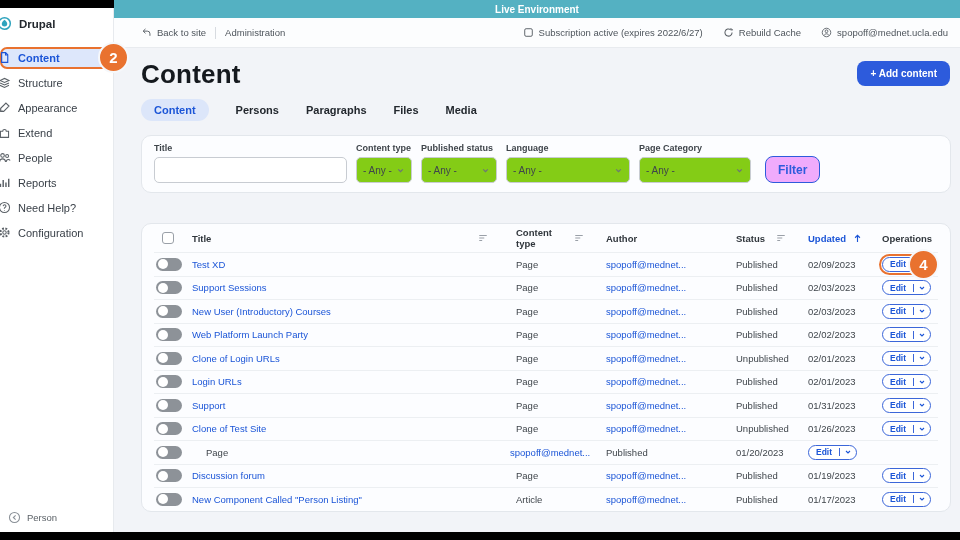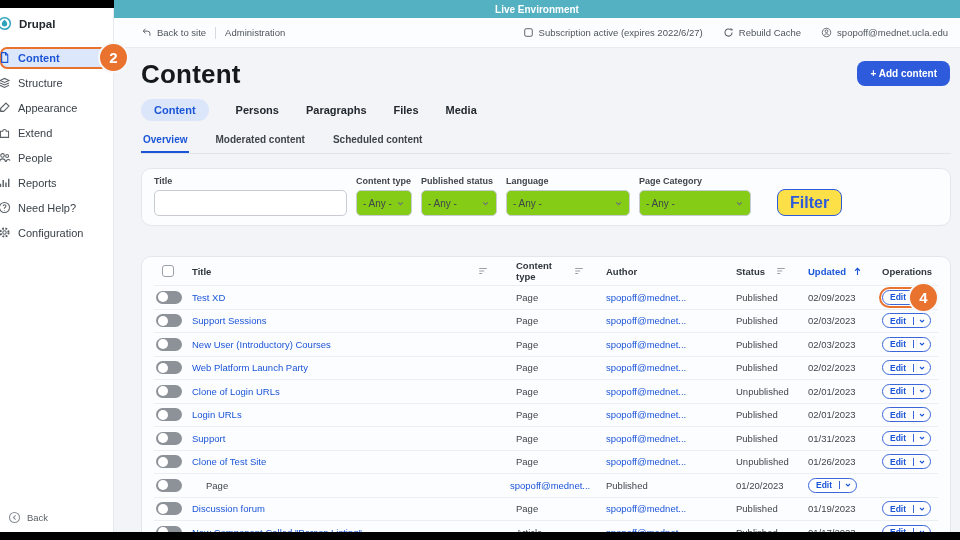--- a/index.html
+++ b/index.html
@@ -67,22 +67,22 @@
   .card { background:#fcfdff; border:1px solid #e3e7ec; border-radius:10px; width:810px; }
   .filter-card { margin-top:14px; padding:7px 12px 9px; display:flex; align-items:flex-end; gap:9px; }
   .ffield { display:flex; flex-direction:column; gap:4px; }
   .flabel { font-size:9px; font-weight:bold; color:#3f454b; }
   .finput { height:26px; border:1px solid #c8ccd2; border-radius:5px; background:#fff;
     font-size:10px; padding:0 6px; width:193px; font-family:inherit; }
   .fselect { height:26px; border:1px solid #c8ccd2; border-radius:5px; background:#84cc16;
     display:flex; align-items:center; justify-content:space-between; padding:0 6px;
     font-size:10px; color:#3f454b; cursor:pointer; }
   .fselect svg { width:9px; height:9px; color:#6c737a; }
-  .filter-btn { background:#fde047; border:1.6px solid #2d5bdc; color:#2d5bdc; font-size:16px;
-    font-weight:bold; border-radius:8px; padding:0 12px; height:27px; margin-left:17px; cursor:pointer; }
+  .filter-btn { background:#f0abfc; border:1.6px solid #2d5bdc; color:#2d5bdc; font-size:12px;
+    font-weight:bold; border-radius:8px; padding:0 12px; height:27px; margin-left:5px; cursor:pointer; }
 
   .table-card { margin-top:30px; padding:0 12px; }
   .thead, .trow { display:grid;
     grid-template-columns:38px 310px 96px 130px 72px 74px 1fr; align-items:center; }
   .thead { height:28px; font-size:9.5px; font-weight:bold; color:#30363c; }
   .hcell { display:flex; align-items:center; }
   .hcell.sorted { color:#1b55d7; }
   .hcell .sort-ic { margin-left:auto; margin-right:14px; width:10px; height:10px; color:#9aa0a8; }
   .hcell .up-ic { width:9px; height:9px; margin-left:7px; color:#1b55d7; }
   .hd-type, .hd-author, .hd-status, .hd-updated, .hd-ops { padding-left:8px; }
@@ -250,21 +250,21 @@
     <svg>
             <use href="#i-gear"></use>
           </svg>
     <span class="nav-label">Configuration</span>
   </div>
       </nav>
     <div class="close-row">
       <svg>
           <use href="#i-close"></use>
         </svg>
-      <span class="close-label">Back</span>
+      <span class="close-label">Person</span>
     </div>
   </aside>
 
   <main class="main">
     <div class="admin-bar">
       <div class="ab-left">
         <span class="ab-item">
           <svg>
               <use href="#i-back"></use>
             </svg>
@@ -302,25 +302,20 @@
         <h1 class="page-title">Content</h1>
         <button class="add-btn">+ Add content</button>
       </div>
 
       <div class="tabs" id="tabs">
           <span class="tab active">Content</span>
           <span class="tab">Persons</span>
           <span class="tab">Paragraphs</span>
           <span class="tab">Files</span>
           <span class="tab">Media</span>
-        </div>
-      <div class="subtabs" id="subtabs">
-          <span class="subtab active">Overview</span>
-          <span class="subtab">Moderated content</span>
-          <span class="subtab">Scheduled content</span>
         </div>
 
       <div class="card filter-card">
         <div class="ffield">
           <span class="flabel">Title</span>
           <input class="finput" value="" style="">
         </div>
         <div id="fselects" style="display:flex; gap:9px;">
             <div class="ffield">
     <span class="flabel">Content type</span>

